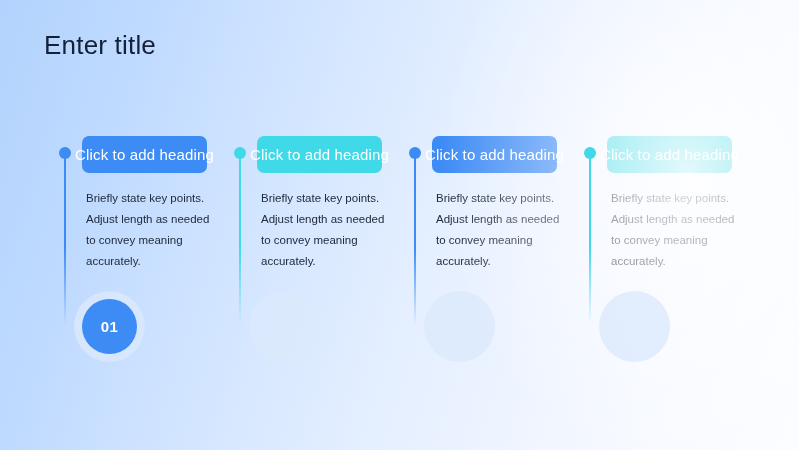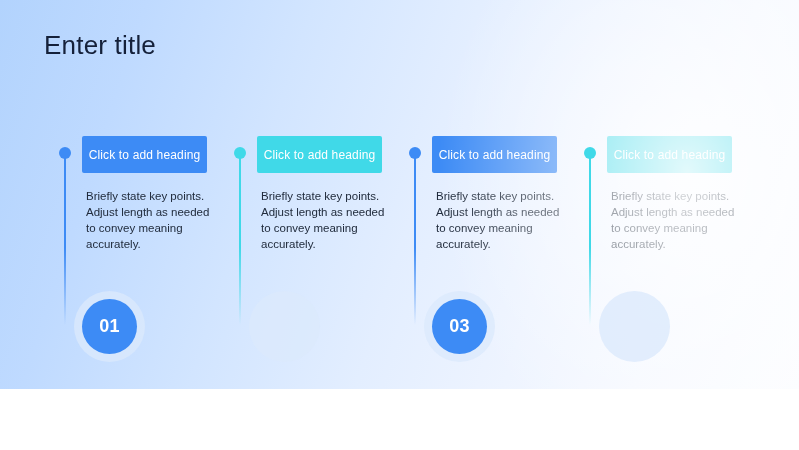--- a/index.html
+++ b/index.html
@@ -1,36 +1,36 @@
 <!DOCTYPE html>
 <html><head>
 <meta charset="utf-8">
 <style>
   html,body{margin:0;padding:0;}
   body{width:799px;height:450px;overflow:hidden;font-family:"Liberation Sans",sans-serif;}
-  #slide{position:relative;width:799px;height:389px;
+  #slide{position:relative;width:799px;height:450px;
     background:linear-gradient(108deg,#b2d3fd 0%,#bfdaff 16%,#d2e5ff 34%,#e3eeff 52%,#eef4ff 68%,#f6f9ff 82%,#fcfdff 100%);
     overflow:hidden;}
   #slide:after{content:"";position:absolute;right:-60px;top:-40px;width:430px;height:530px;
     background:radial-gradient(ellipse at 60% 40%,rgba(255,255,255,.85) 0%,rgba(255,255,255,0) 68%);
     pointer-events:none;}
   #page-title{position:absolute;left:44px;top:30px;font-size:26px;color:#15213a;letter-spacing:.2px;white-space:nowrap;}
   .col{position:absolute;top:0;width:176px;height:450px;}
   .col-0{left:56px;} .col-1{left:231px;} .col-2{left:406px;} .col-3{left:581px;}
   .dot{position:absolute;left:3px;top:147px;width:12px;height:12px;border-radius:50%;z-index:3;}
   .stem{position:absolute;left:8px;top:153px;width:2px;z-index:2;border-radius:1px;}
-  .heading{position:absolute;left:26px;top:136px;width:125px;height:37px;border-radius:2px;
-    display:flex;align-items:center;justify-content:center;color:#ffffff;font-size:12px;
+  .heading{position:absolute;left:26px;top:136px;width:125px;height:37px;border-radius:7px;
+    display:flex;align-items:center;justify-content:center;color:#ffffff;font-size:15px;
     letter-spacing:.15px;white-space:nowrap;box-sizing:border-box;}
-  .body-text{position:absolute;left:30px;top:188px;width:132px;font-size:11.5px;line-height:16px;
+  .body-text{position:absolute;left:30px;top:188px;width:132px;font-size:11.5px;line-height:21px;
     color:#212c3d;}
   .halo{position:absolute;left:18px;top:291px;width:71px;height:71px;border-radius:50%;
     background:rgba(219,233,252,.78);z-index:1;}
   .circle{position:absolute;left:26px;top:299px;width:55px;height:55px;border-radius:50%;
-    display:flex;align-items:center;justify-content:center;color:#ffffff;font-size:18px;
+    display:flex;align-items:center;justify-content:center;color:#ffffff;font-size:15px;
     font-weight:bold;letter-spacing:.3px;z-index:2;}
 </style>
 </head>
 <body>
 
 <div id="slide">
 
   <div id="page-title" style="color: rgb(21, 33, 58);">Enter title</div>
 
   <div class="col col-0">
@@ -49,21 +49,20 @@
     <div class="body-text" style="color: rgb(33, 44, 61);">Briefly state key points. Adjust length as needed to convey meaning accurately.</div>
     <div class="halo"></div>
   </div>
 
   <div class="col col-2">
     <div class="dot" style="background: rgb(61, 139, 245);"></div>
     <div class="stem" style="height: 172px; background: linear-gradient(rgb(61, 139, 245) 0%, rgb(61, 139, 245) 55%, rgba(255, 255, 255, 0) 100%);"></div>
     <div class="heading" style="background: rgb(61, 139, 245);">Click to add heading</div>
     <div class="body-text" style="color: rgb(33, 44, 61);">Briefly state key points. Adjust length as needed to convey meaning accurately.</div>
     <div class="halo"></div>
-    <div class="circle" style="background: rgb(61, 139, 245);">03</div>
   </div>
 
   <div class="col col-3">
     <div class="dot" style="background: rgb(64, 217, 232);"></div>
     <div class="stem" style="height: 172px; background: linear-gradient(rgb(64, 217, 232) 0%, rgb(64, 217, 232) 55%, rgba(255, 255, 255, 0) 100%);"></div>
     <div class="heading" style="background: rgb(64, 217, 232);">Click to add heading</div>
     <div class="body-text" style="color: rgb(33, 44, 61);">Briefly state key points. Adjust length as needed to convey meaning accurately.</div>
     <div class="halo"></div>
   </div>
 

